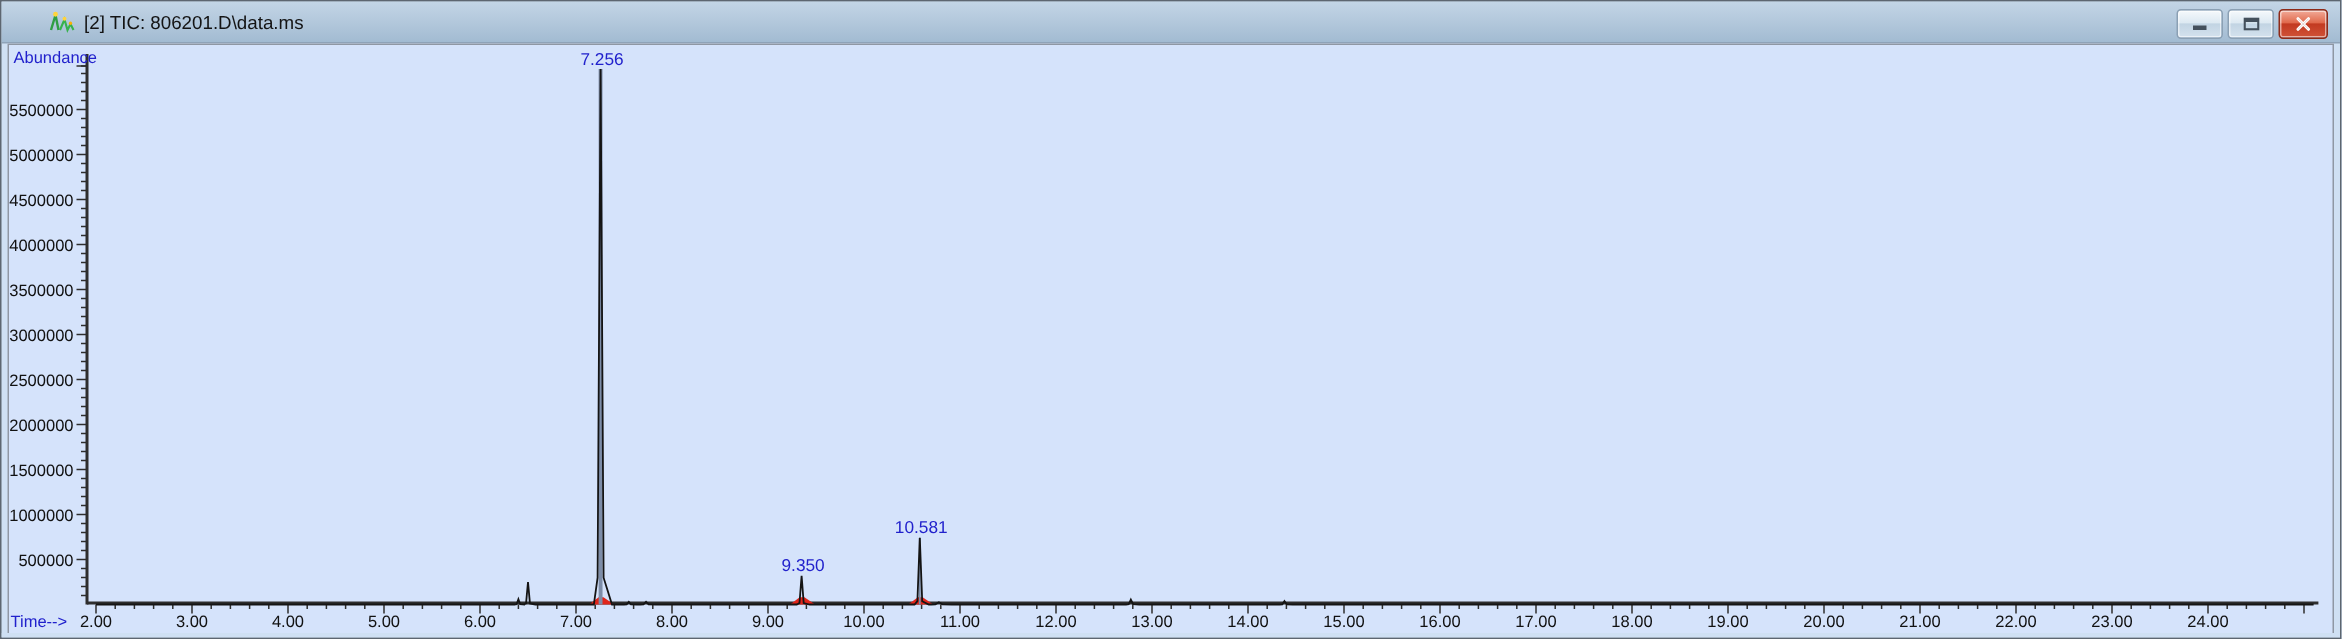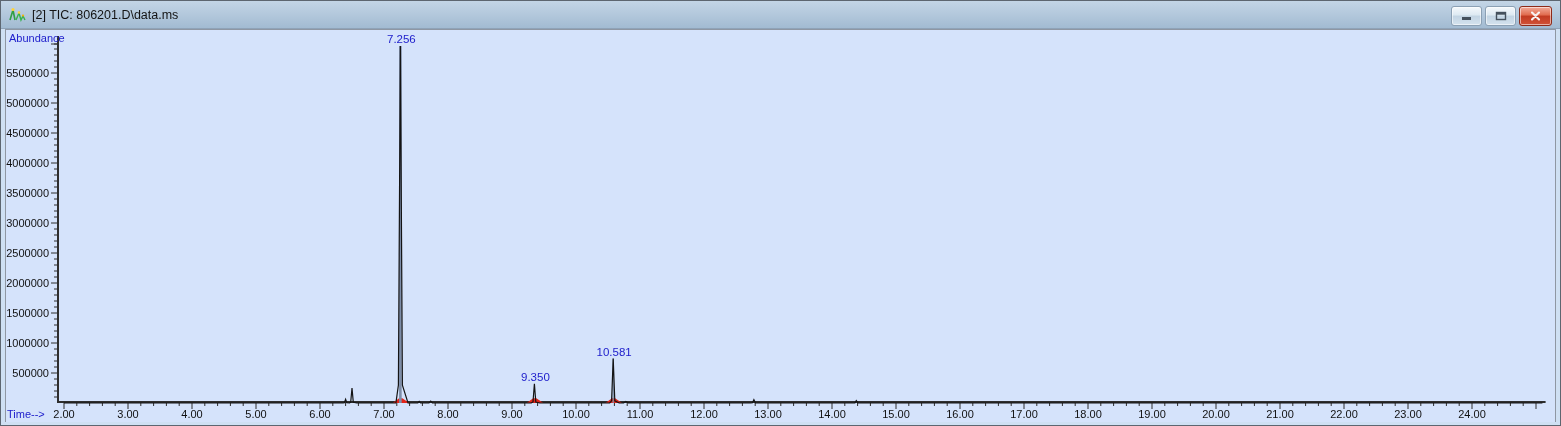--- a/index.html
+++ b/index.html
@@ -5,21 +5,21 @@
   * { margin:0; padding:0; box-sizing:border-box; }
   body { font-family:"Liberation Sans", sans-serif; background:#ffffff; }
   .window {
     position:relative; width:1561px; height:426px;
     background:#cfe0f3; border:1px solid #5d6670; overflow:hidden;
   }
   .titlebar {
     position:absolute; left:0; top:0; right:0; height:28px;
     background:linear-gradient(#c3d5e6 0%, #b3c8dc 50%, #a2bbd2 100%);
     border-bottom:1px solid #8fa3b8;
-    display:flex; align-items:center;
+    display:flex; align-items:center;padding-left:24px;
   }
   .app-icon { width:17px; height:17px; margin-left:8px; margin-right:6px; flex:0 0 auto; }
   .title-text {
     font-size:12.5px; color:#141414; white-space:nowrap;
   }
   .win-buttons { position:absolute; right:8px; top:5px; display:flex; gap:3px; }
   .wbtn {
     width:31px; height:20px; border-radius:3px;
     border:1px solid #8ba0b4;
     background:linear-gradient(#f5f9fc 0%, #dde9f2 45%, #c2d4e3 50%, #d4e2ee 100%);

